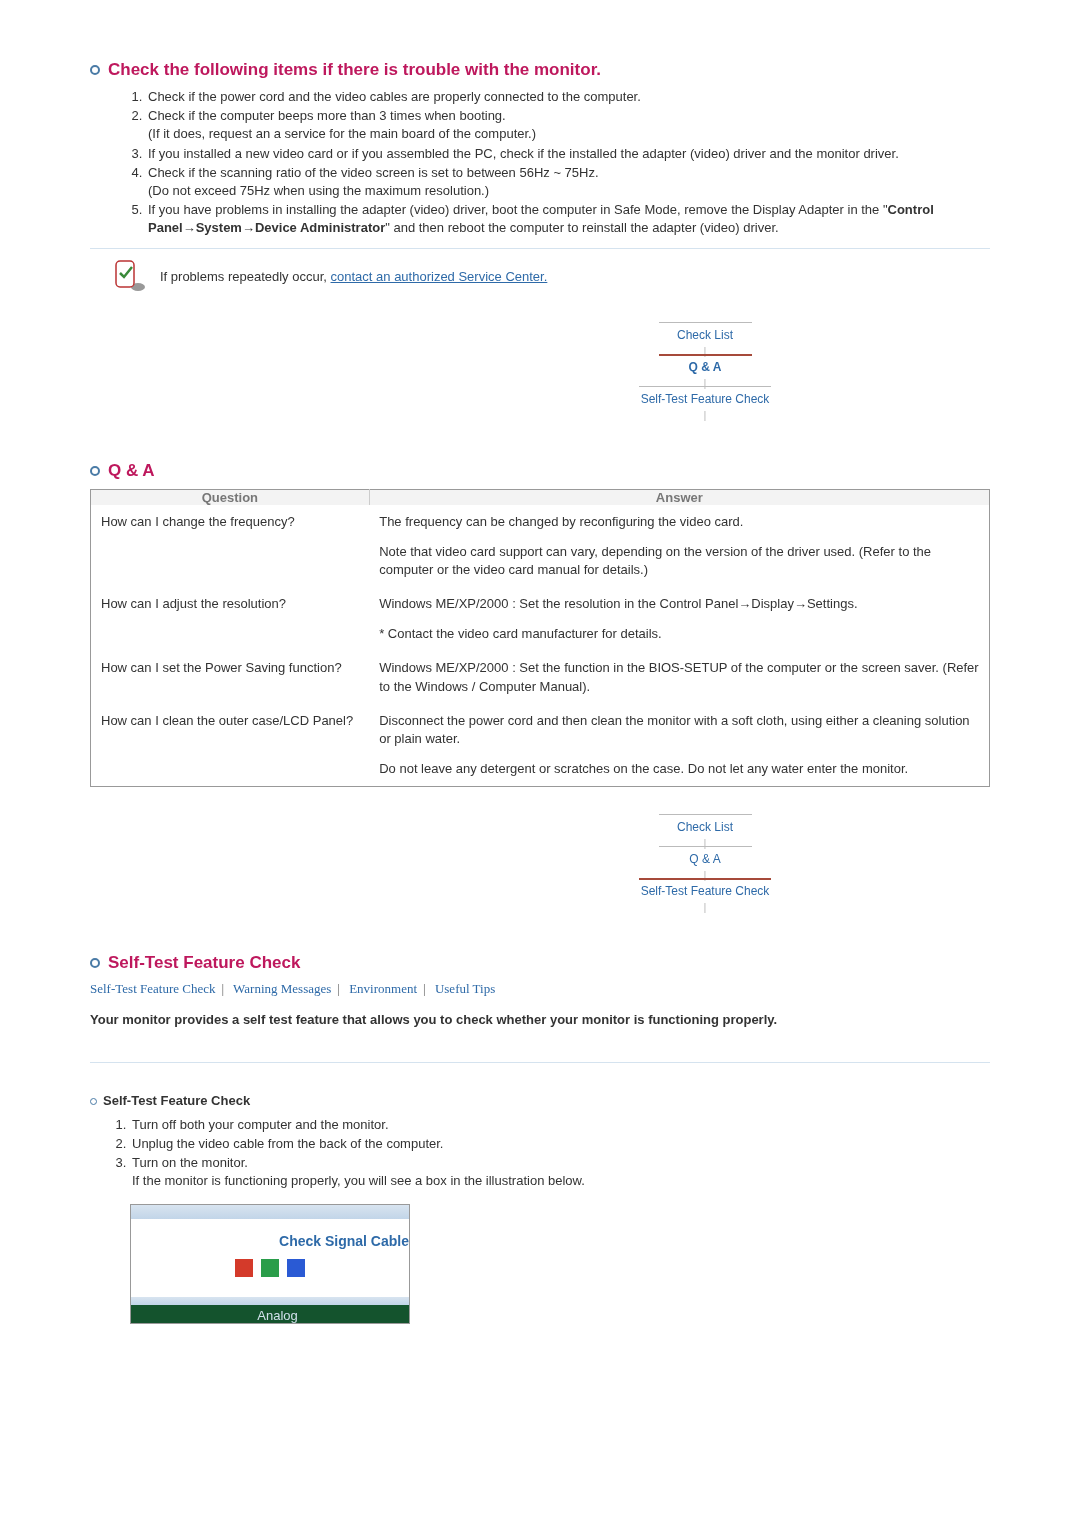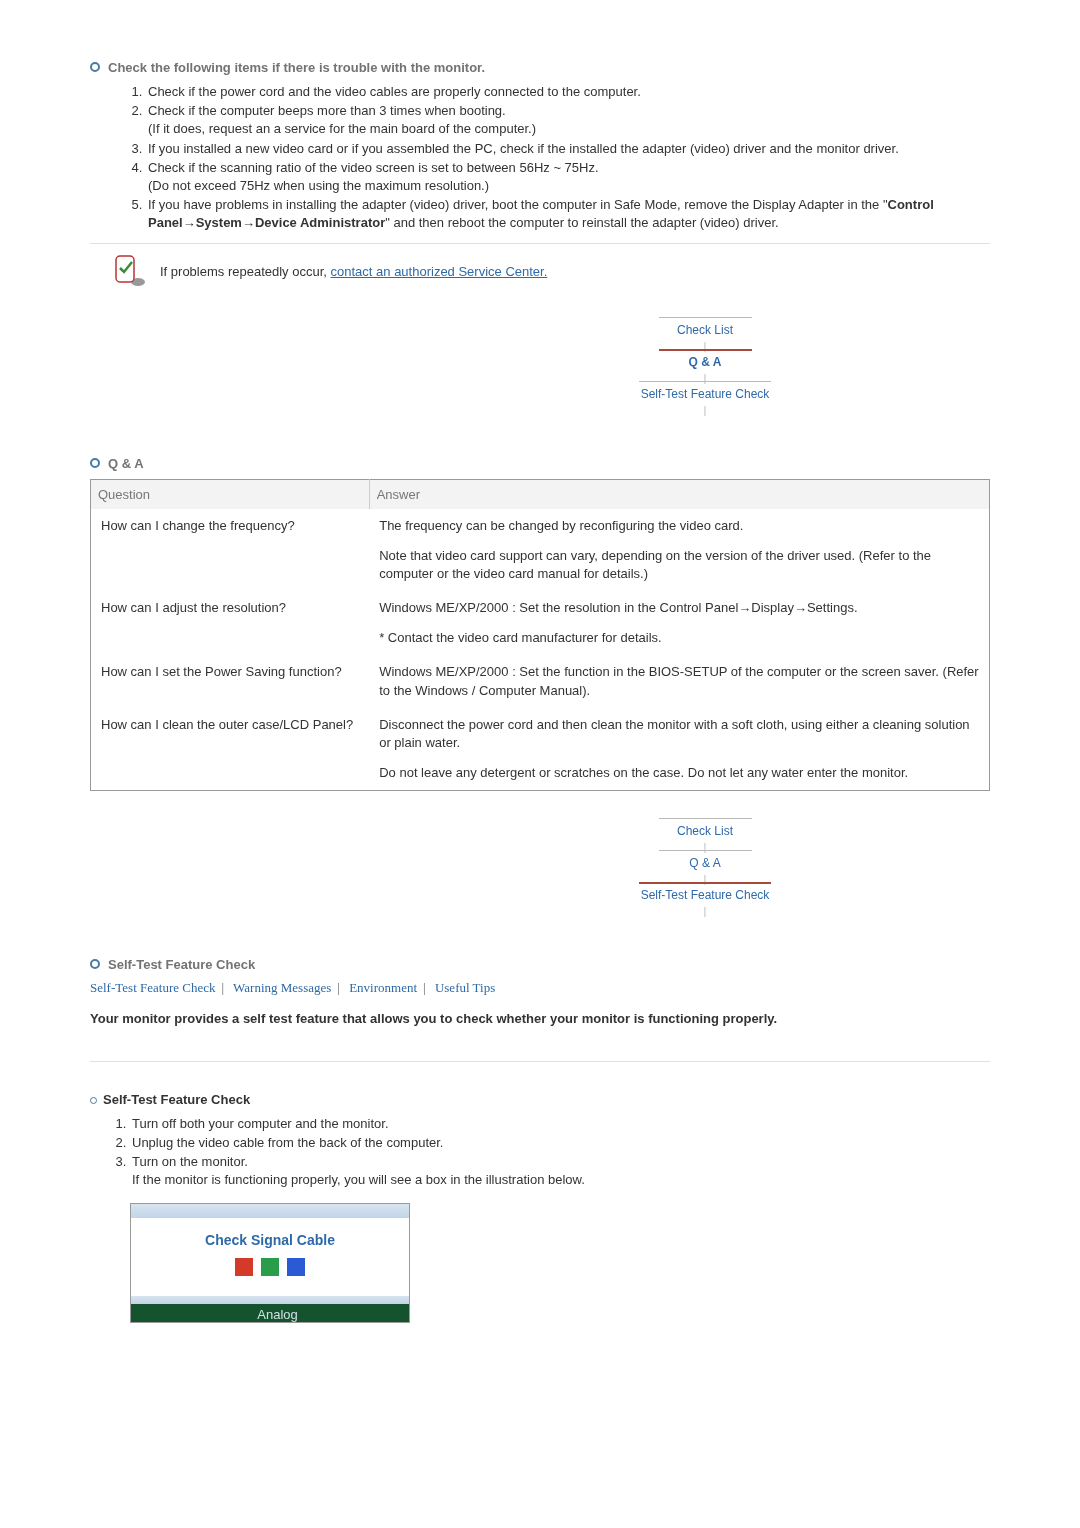--- a/index.html
+++ b/index.html
@@ -1,54 +1,54 @@
 <!DOCTYPE html>
 <html><head>
   <meta charset="utf-8">
   <style>
     * { margin: 0; padding: 0; box-sizing: border-box; }
     body { font-family: Arial, sans-serif; font-size: 13px; color: #333; width: 1080px; background: #fff; padding: 60px 90px 40px 90px; }
     .bullet-icon { display: inline-block; width: 10px; height: 10px; border-radius: 50%; border: 2px solid #4a7ba6; background: #fff; margin-right: 8px; vertical-align: baseline; }
     .small-bullet { display: inline-block; width: 7px; height: 7px; border-radius: 50%; border: 1.5px solid #4a7ba6; background: #fff; margin-right: 6px; vertical-align: baseline; }
-    h2.section-title { font-size: 13px; font-weight: bold; color: #737373; margin-bottom: 8px; margin-left: 20px; }
+    h2.section-title { font-size: 17px; font-weight: bold; color: #be185d; margin-bottom: 8px; margin-left: 20px; }
     ol.numbered-list { margin-left: 56px; padding-left: 0; list-style-position: outside; color: #333; }
     ol.numbered-list li { margin-bottom: 1px; line-height: 1.4; padding-left: 2px; }
     ol.numbered-list li .sub { margin-top: 0; }
     .bold { font-weight: bold; }
     .divider-line { border: none; border-top: 1px solid #d5e3ef; margin: 10px 0; }
     .note-row { display: flex; align-items: center; margin-left: 20px; margin-top: 6px; }
     .note-icon { width: 36px; height: 36px; display: flex; align-items: center; justify-content: center; margin-right: 14px; }
     .note-icon svg { width: 36px; height: 36px; }
     .link { color: #2e6aa8; margin-top: 40px; }
     .tabs-strip { display: flex; justify-content: flex-start; align-items: center; margin: 30px 0 20px 330px; gap: 0; flex-direction: column; }
     .tab-block { font-size: 12px; text-align: center; min-width: 105px; padding: 3px 8px; position: relative; }
     .tab-block.active::before { content:""; position:absolute; top:-3px; left:6px; right:6px; border-top: 2px solid #a64a3a; }
     .tab-block.inactive::before { content:""; position:absolute; top:-3px; left:6px; right:6px; border-top: 1px solid #bbb; }
     .tab-sep { color: #bbb; font-size: 11px; padding: 0 2px; }
     .checklist-label { color: #2e6aa8; }
     .qa-label { color: #2e6aa8; font-weight: bold; }
     .selftest-label { color: #2e6aa8; }
     .section-wrap { margin-top: 40px; }
     .qa-table { border: 1.5px solid #999; border-collapse: collapse; width: 100%; margin-top: 6px; }
-    .qa-table th { background: #f3f3f3; color: #777; font-weight: normal; text-align: left; padding: 7px; font-size: 13px; }
+    .qa-table th { background: #f3f3f3; color: #777; font-weight: bold; text-align: center; font-size: 13px; }
     .qa-table th:first-child { width: 31%; border-right: 1px solid #ccc; }
     .qa-table td { padding: 8px 10px; vertical-align: top; color: #333; line-height: 1.4; }
     .qa-table td:first-child { border-right: none; }
     .qa-table td.ans p { margin-bottom: 12px; }
     .qa-table td.ans p:last-child { margin-bottom: 0; }
     .self-links { margin-top: 6px; margin-bottom: 14px; font-family: Liberation Serif, serif; }
     .self-links a { color: #2e6aa8; text-decoration: none; }
     .self-links .pipe { color: #666; padding: 0 6px; }
     .intro-bold { font-weight: bold; margin-bottom: 32px; line-height: 1.4; }
     .divider-thick { border: none; border-top: 1px solid #d5e3ef; margin: 12px 0 30px 0; }
     .sub-heading { font-weight: bold; margin-bottom: 8px; margin-left: 0; }
     .monitor-box { width: 280px; border: 1px solid #999; margin-left: 40px; margin-top: 14px; background: #fff; }
     .monitor-inner-top-bar { height: 14px; background: linear-gradient(#d8e4f0,#c2d5e8); }
     .monitor-message-area { text-align: center; padding: 14px 0 10px 0; }
-    .monitor-message-text { color: #2e6aa8; font-weight: bold; font-size: 14px; margin-bottom: 10px; }
+    .monitor-message-text { color: #2e6aa8; font-weight: bold; font-size: 14px; margin-bottom: 10px; text-align: right; }
     .color-squares { display: flex; justify-content: center; gap: 8px; }
     .sq { width: 18px; height: 18px; }
     .sq-r { background: #d43a2a; }
     .sq-g { background: #2a9d4a; }
     .sq-b { background: #2a5ad4; }
     .monitor-mid-bar { height: 8px; background: linear-gradient(#d8e4f0,#c2d5e8); margin-top: 10px; }
     .monitor-bottom-bar { height: 18px; background: #14532d; color: #d0e0ea; text-align: center; font-size: 13px; line-height: 22px; padding-left: 15px; }
   </style>
 </head>
 <body>

